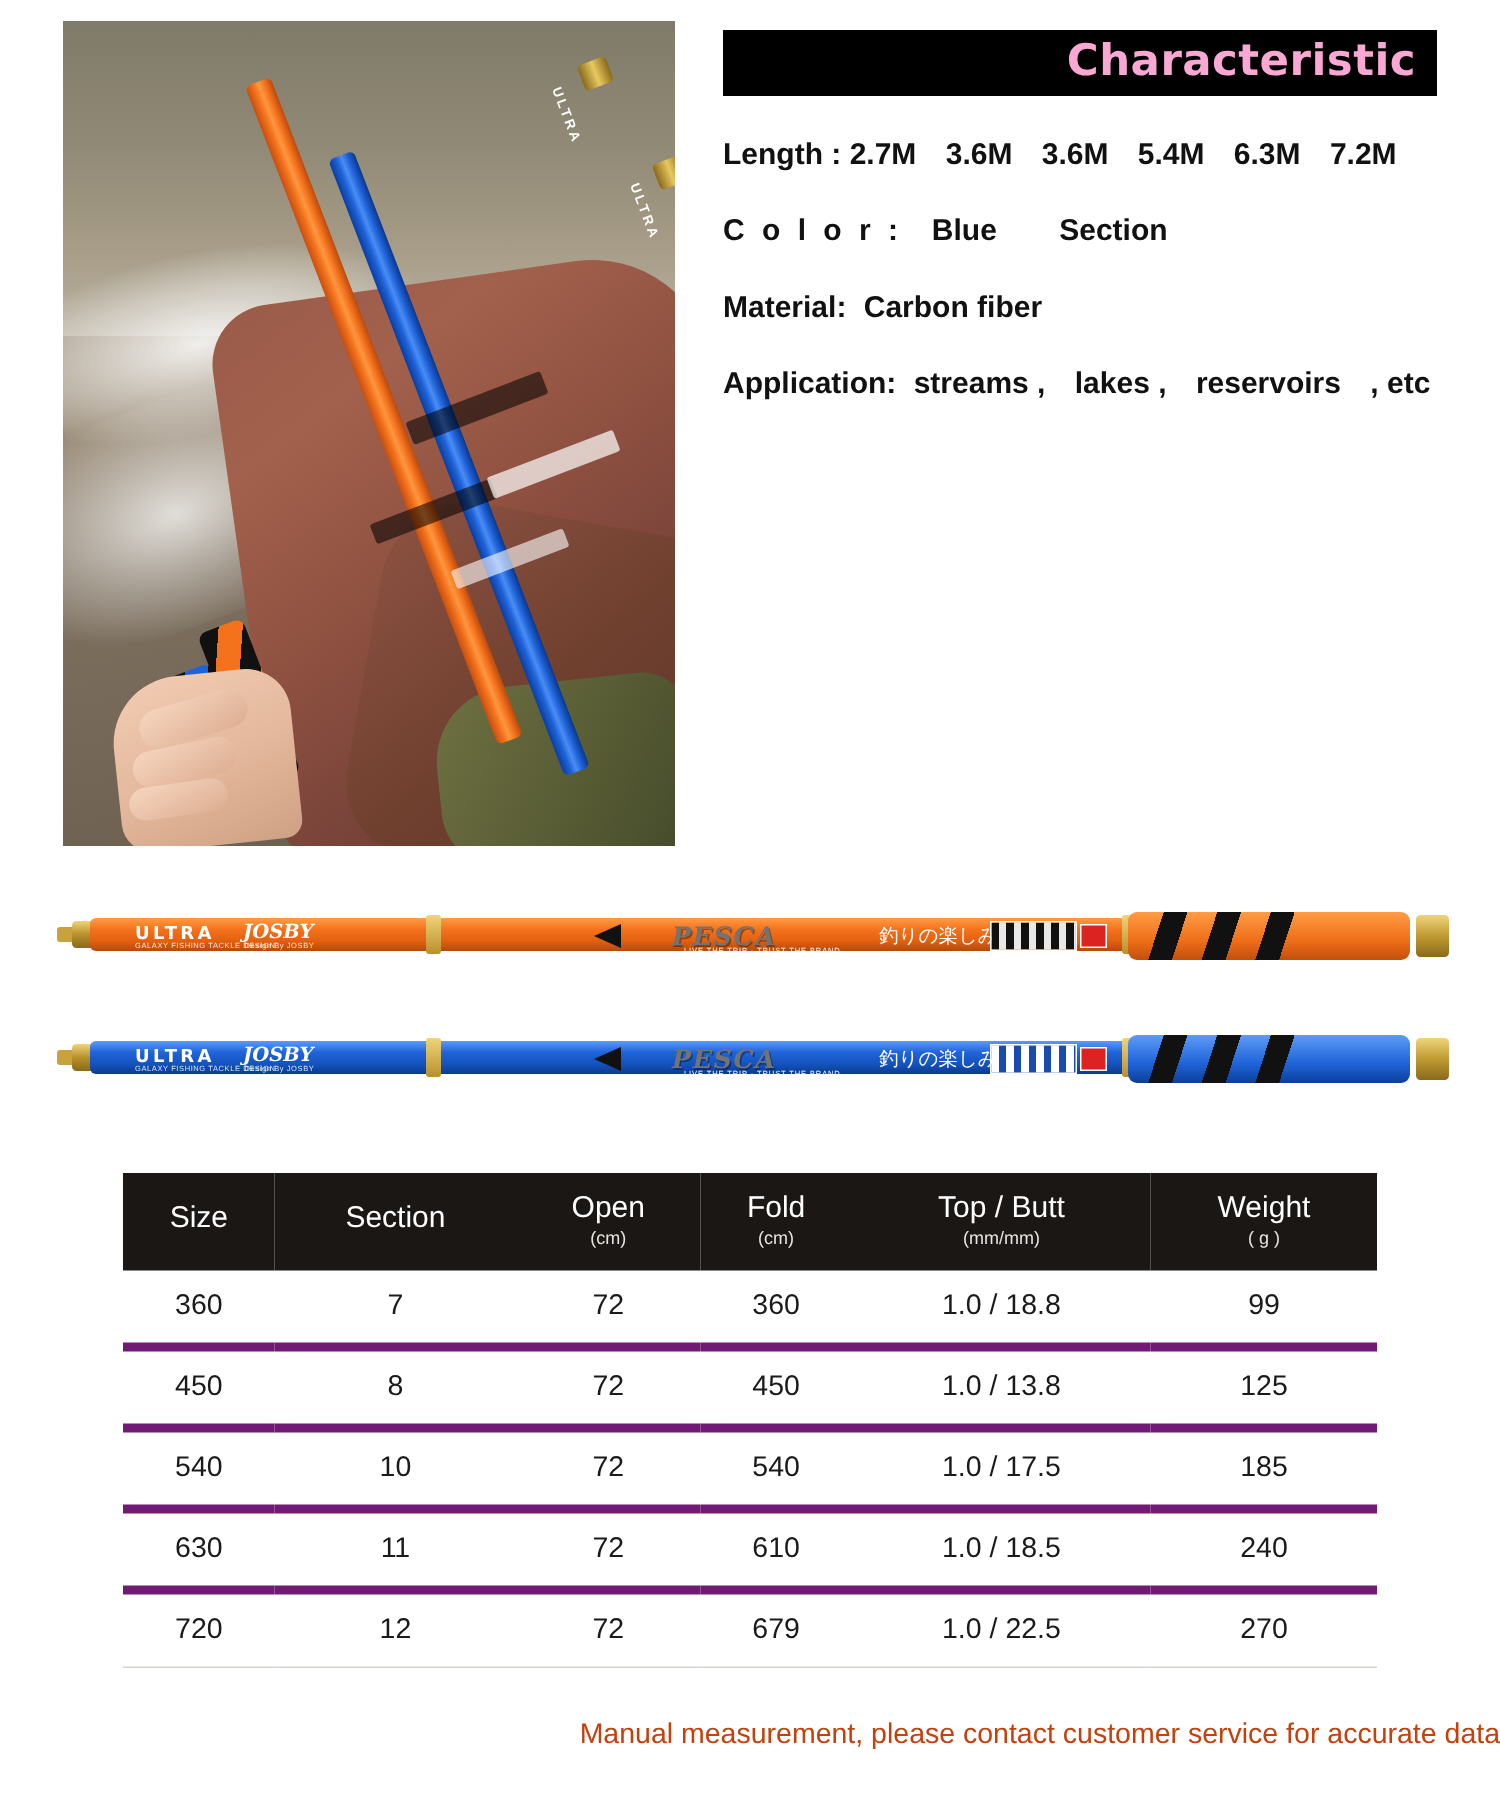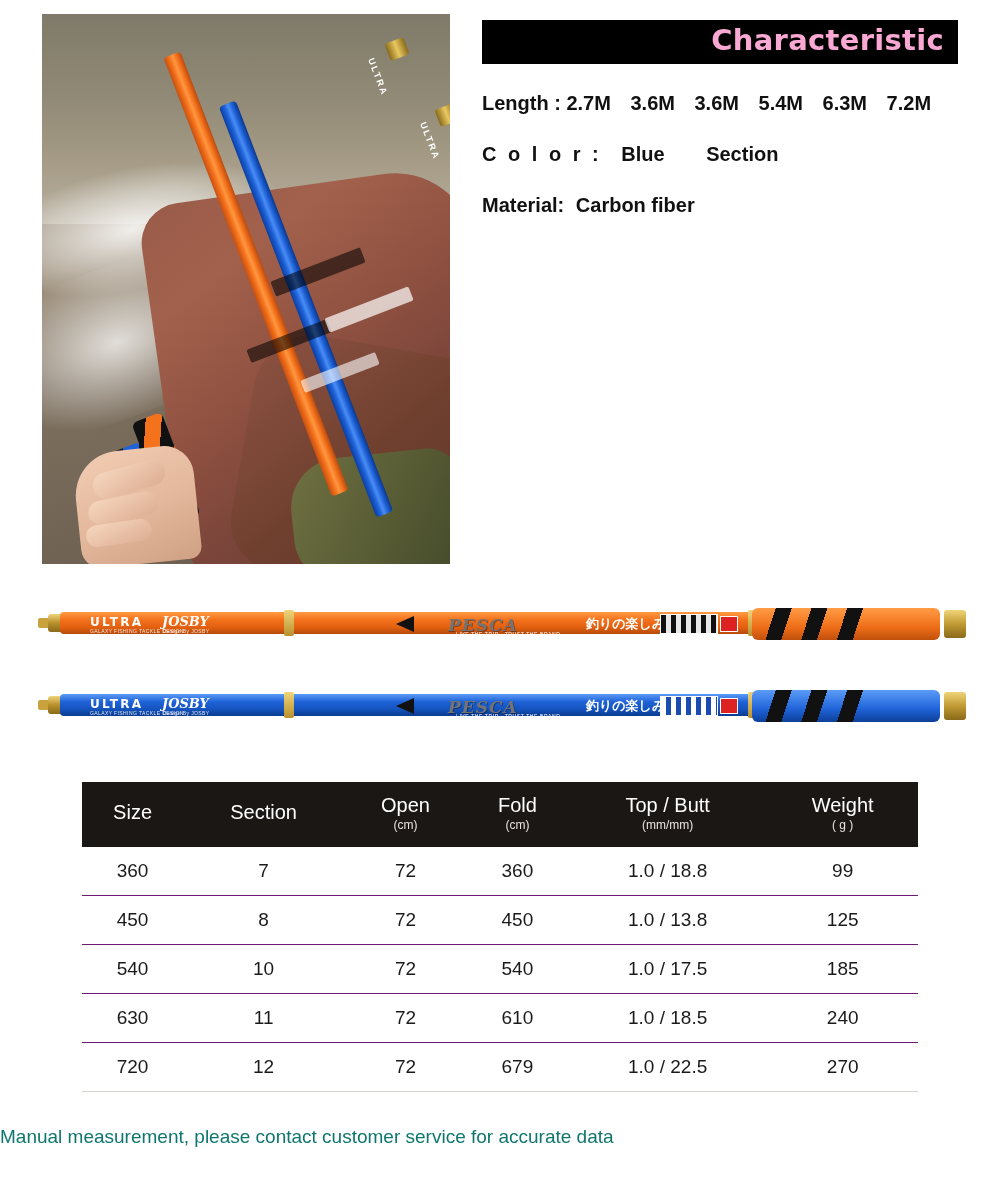--- a/index.html
+++ b/index.html
@@ -314,21 +314,21 @@
     position: absolute;
     left: 432px; top: 27px;
     font-size: 5px;
     color: #fff;
     letter-spacing: 0.6px;
   }
   .rod .kanji {
     position: absolute;
     left: 562px; top: 11px;
     font-size: 13px;
-    font-weight: bold;
+    font-weight: normal;
     color: #fff;
     font-family: "DejaVu Sans", sans-serif;
   }
   .rod .flagbox {
     position: absolute;
     left: 636px; top: 10px;
     width: 56px; height: 18px;
   }
   .rod-o .flagbox {
     background: repeating-linear-gradient(90deg, #111 0 5px, #e8e8e8 5px 10px);
@@ -375,31 +375,31 @@
   }
   table.spec thead th .unit {
     display: block;
     font-size: 12px;
     color: #e9e4de;
     margin-top: 2px;
   }
   table.spec tbody td {
     text-align: center;
     padding: 13px 4px;
-    border-bottom: 1px solid #701a75;
+    border-bottom: 6px solid #701a75;
     color: #1a1a1a;
     font-size: 19px;
   }
   table.spec tbody tr:last-child td {
     border-bottom: 1px solid #d8d4cf;
   }
 
   .note {
-    text-align: left;
-    color: #0f766e;
+    text-align: right;
+    color: #c2410c;
     font-size: 19px;
     margin-top: 34px;
   }
 </style>
 </head>
 <body>
 
 <div class="top-section">
 
   <div class="photo">
@@ -453,20 +453,29 @@
       </span>
     </div>
 
     <div class="spec-row">
       <span class="k">Material:</span>
       <span class="spec-values" style="margin-left:6px">
         <span class="v">Carbon fiber</span>
       </span>
     </div>
 
+    <div class="spec-row">
+      <span class="k">Application:</span>
+      <span class="spec-values" style="margin-left:6px">
+        <span class="v">streams ,</span>
+        <span class="v">lakes ,</span>
+        <span class="v">reservoirs</span>
+        <span class="v">, etc</span>
+      </span>
+    </div>
   </div>
 </div>
 
 <div class="rods">
 
   <div class="rod rod-o">
     <div class="tip-nub"></div>
     <div class="tip-cap"></div>
     <div class="shaft"></div>
     <div class="joint" style="left:260px"></div>

